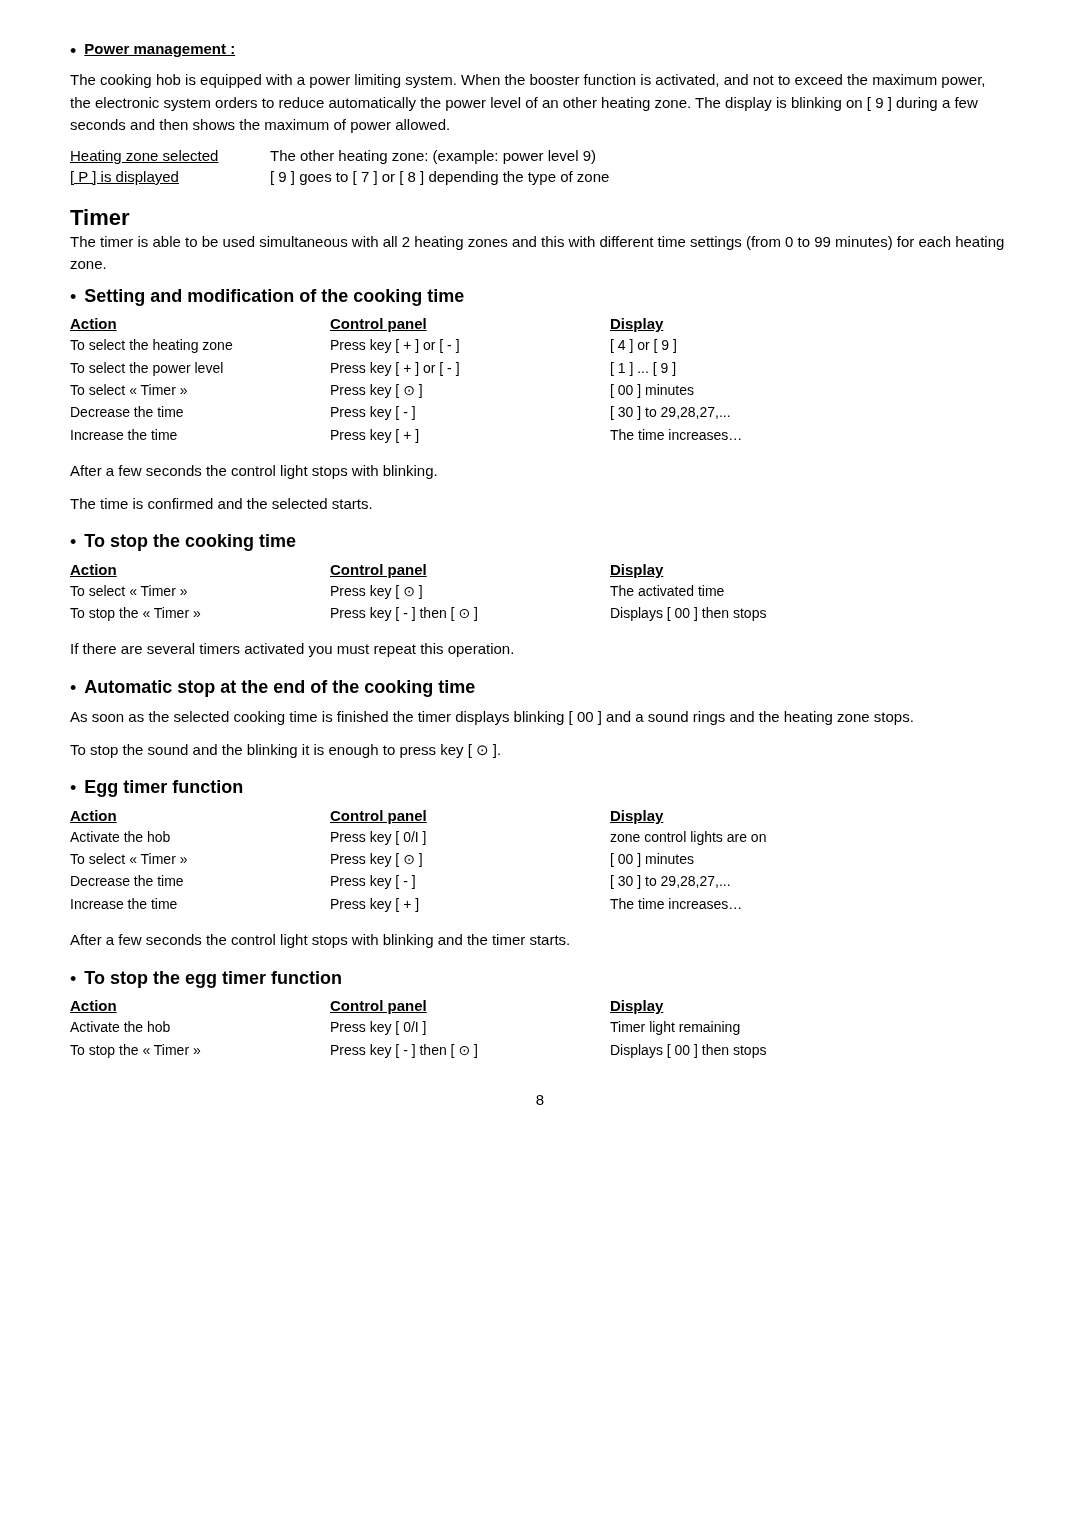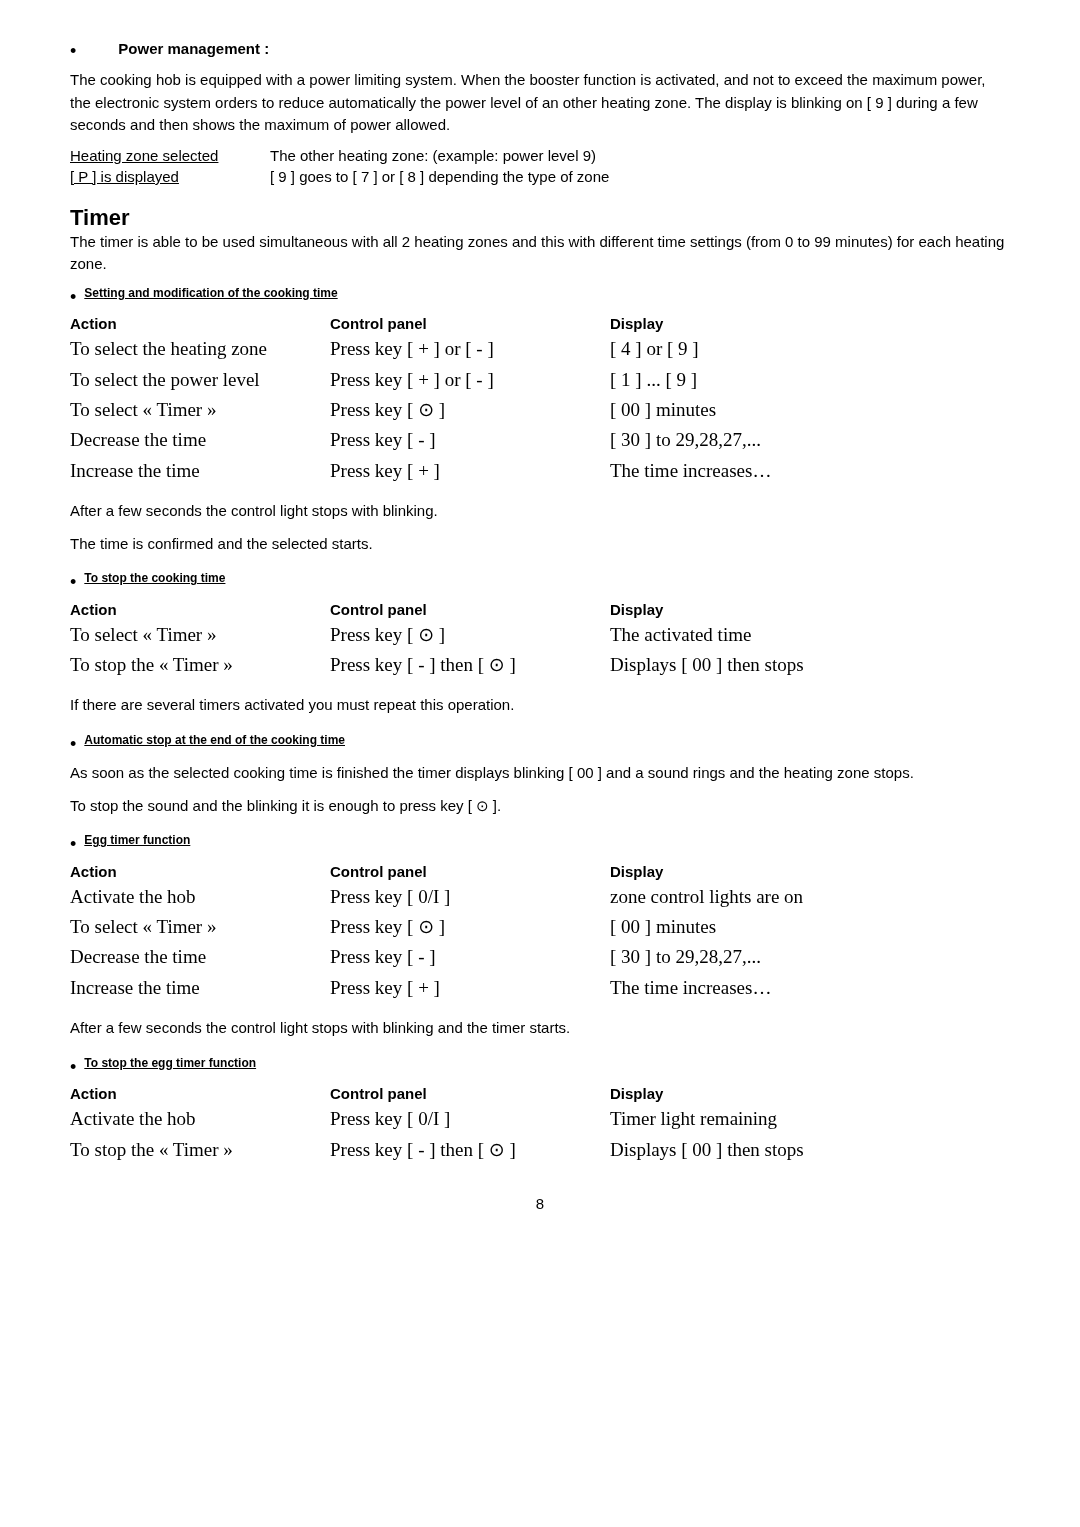--- a/index.html
+++ b/index.html
@@ -20,30 +20,29 @@
       align-items: flex-start;
       margin-bottom: 6px;
     }
     .bullet-dot {
       margin-right: 8px;
       font-size: 18px;
       line-height: 1.3;
     }
     .bullet-title {
       font-weight: bold;
-      text-decoration: underline;
-      font-size: 12px;
+      font-size: 18px;
     }
     p {
       margin-bottom: 10px;
       line-height: 1.5;
     }
     .power-management-title {
       font-weight: bold;
-      margin-left: 34px;
+      text-decoration: underline;
     }
     .table-row {
       display: flex;
       margin-bottom: 4px;
       align-items: center;
     }
     .table-col1 {
       width: 200px;
       text-decoration: underline;
     }
@@ -56,26 +55,26 @@
       margin-bottom: 0;
       margin-top: 20px;
     }
     .action-table {
       display: grid;
       grid-template-columns: 260px 280px 1fr;
       margin-bottom: 14px;
     }
     .col-header {
       font-weight: bold;
+      text-decoration: underline;
       margin-bottom: 2px;
     }
     .action-cell {
       line-height: 1.6;
-      font-size: 19px;
-      font-family: Liberation Serif, serif;
+      font-size: 14px;
     }
     .section-spacing {
       margin-bottom: 16px;
     }
     .small-spacing {
       margin-bottom: 8px;
     }
     .page-number {
       text-align: center;
       margin-top: 30px;

